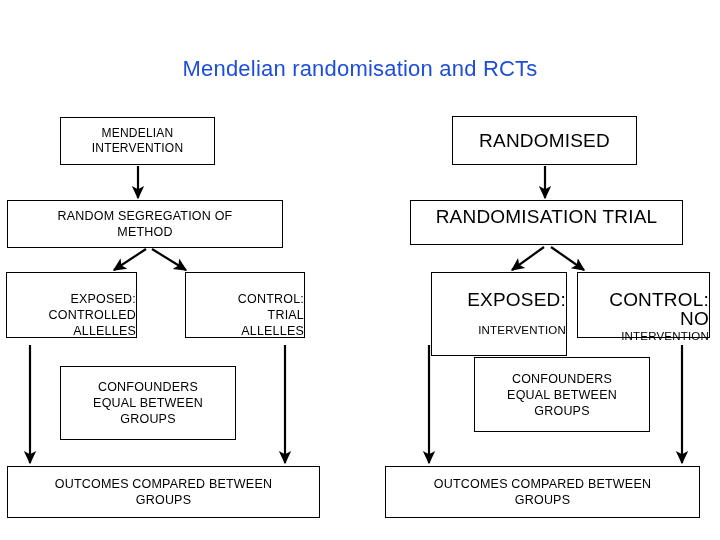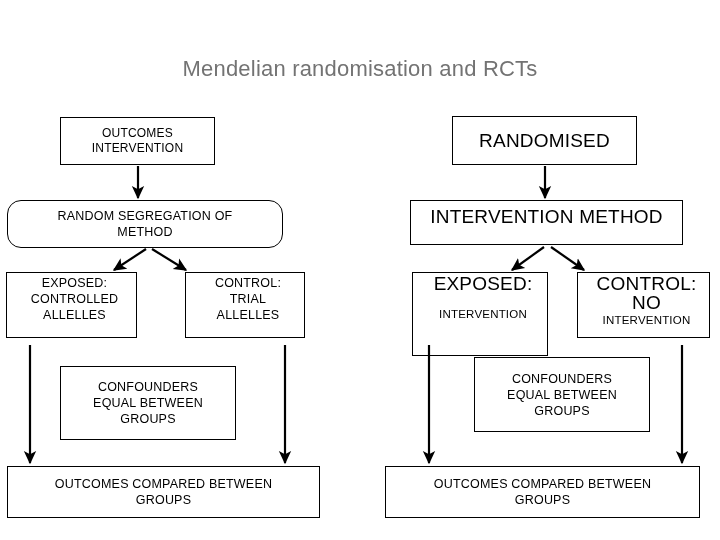--- a/index.html
+++ b/index.html
@@ -24,42 +24,42 @@
   .title {
     position: absolute;
     left: 0;
     top: 56px;
     width: 720px;
     text-align: center;
     font-size: 22px;
     line-height: 26px;
     font-weight: normal;
     letter-spacing: 0.2px;
-    color: #737373;
+    color: #1d4ed8;
   }
   .box {
     position: absolute;
     box-sizing: border-box;
     border: 1px solid #000000;
     background: #ffffff;
     display: flex;
     align-items: center;
     justify-content: center;
     text-align: center;
     font-size: 12px;
     line-height: 15px;
     letter-spacing: 0.2px;
     padding: 2px 4px;
   }
   .box .inner { width: 100%; }
   .box.align-left {
     justify-content: flex-start;
-    text-align: center;
+    text-align: right;
     align-items: flex-start;
-    padding: 2px 0 0 6px;
+    padding: 18px 0 0 6px;
   }
   .box.align-top {
     align-items: flex-start;
     padding-top: 7px;
   }
   .lg { font-size: 19px; line-height: 17px; }
   .md { font-size: 12.5px; line-height: 16px; }
   .sm { font-size: 11.5px; line-height: 15px; }
   .gap { display: block; height: 13px; }
   svg.arrows {
@@ -72,26 +72,26 @@
 </style>
 </head>
 <body>
 
 <div id="canvas">
 
   <div class="title">Mendelian randomisation and RCTs</div>
 
   <div class="box" style="left:60px; top:117px; width:155px; height:48px;">
     <div class="inner">
-      <span>OUTCOMES</span><br>
+      <span>MENDELIAN</span><br>
       <span>INTERVENTION</span>
     </div>
   </div>
 
-  <div class="box md" style="left:7px; top:200px; width:276px; height:48px;border-radius:14px;">
+  <div class="box md" style="left:7px; top:200px; width:276px; height:48px;">
     <div class="inner">
       <span>RANDOM SEGREGATION OF</span><br>
       <span>METHOD</span>
     </div>
   </div>
 
   <div class="box align-left md" style="left:6px; top:272px; width:131px; height:66px;">
     <div class="inner">
       <span>EXPOSED:</span><br>
       <span>CONTROLLED</span><br>
@@ -123,25 +123,25 @@
   </div>
 
   <div class="box lg" style="left:452px; top:116px; width:185px; height:49px;">
     <div class="inner">
       <span>RANDOMISED</span><br>
     </div>
   </div>
 
   <div class="box align-top lg" style="left:410px; top:200px; width:273px; height:45px;">
     <div class="inner" style="text-align:center;">
-      <span>INTERVENTION METHOD</span>
+      <span>RANDOMISATION TRIAL</span>
     </div>
   </div>
 
-  <div class="box align-left" style="left:412px; top:272px; width:136px; height:84px;">
+  <div class="box align-left" style="left:431px; top:272px; width:136px; height:84px;">
     <div class="inner">
       <span class="lg">EXPOSED:</span>
       <span class="gap"></span>
       <span class="sm">INTERVENTION</span>
     </div>
   </div>
 
   <div class="box align-left" style="left:577px; top:272px; width:133px; height:66px;">
     <div class="inner">
       <span class="lg">CONTROL:</span><br>

